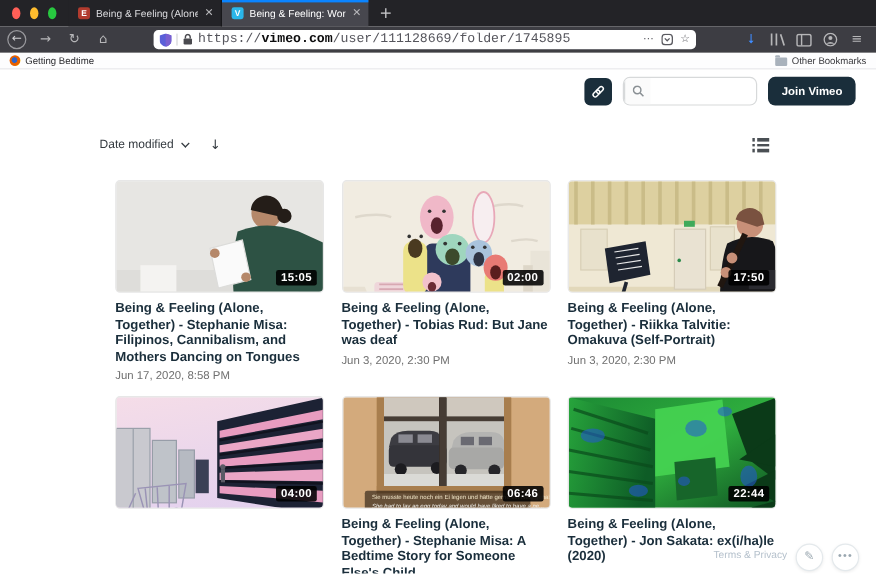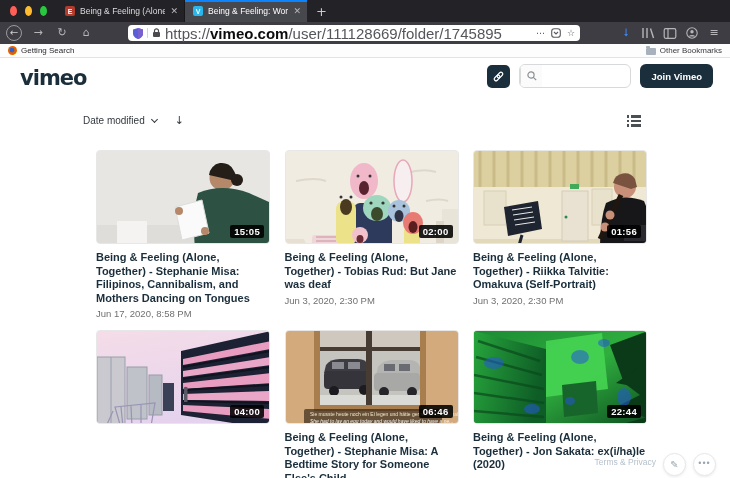--- a/index.html
+++ b/index.html
@@ -24,21 +24,21 @@
   .tab-close { color:#b8b8bb; font-size:9px; flex:none; }
   .newtab-btn { color:#c9c9cc; font-size:13px; padding:0 9px; height:22px; display:flex; align-items:center; }
 
   .navbar { height:22px; background:#3d3d43; display:flex; align-items:center; padding:0 6px; gap:4px; }
   .nav-ico { color:#b6b6b8; font-size:11px; width:20px; text-align:center; line-height:16px; flex:none; }
   .back-circle { width:16px; height:16px; border:1px solid #9a9a9e; border-radius:50%; color:#cfcfd2;
     font-size:10px; line-height:14px; text-align:center; margin-right:2px; flex:none; }
   .urlbar { width:452px; height:16px; background:#fff; border-radius:4px; display:flex; align-items:center;
     padding:0 5px; gap:4px; margin-left:28px; flex:none; }
   .url-sep { width:1px; height:10px; background:#d4d4d8; }
-  .url-text { font-size:15px; color:#55555c; white-space:nowrap; overflow:hidden; flex:1; }
+  .url-text { font-size:11px; color:#55555c; white-space:nowrap; overflow:hidden; flex:1;font-family:Liberation Mono, monospace; }
   .url-text b { color:#0c0c0d; font-weight:700; }
   .url-right { display:flex; gap:6px; align-items:center; color:#5a5a60; font-size:9px; }
   .nav-right { display:flex; align-items:center; gap:2px; margin-left:auto; }
   .dl-blue { color:#3f8cff; }
 
   .bookmarksbar { height:14px; background:#fdfdfe; border-bottom:1px solid #e3e3e6; display:flex;
     align-items:center; padding:0 8px; font-size:8px; color:#2a2a2e; }
   .ff-icon { width:9px; height:9px; border-radius:50%; margin-right:4px;
     background:radial-gradient(circle at 45% 45%, #2e64c8 0 30%, #e66000 38% 68%, #ffb400 72%); }
   .bm-right { margin-left:auto; display:flex; align-items:flex-end; gap:4px; color:#3a3a3e; }
@@ -149,29 +149,28 @@
       <circle cx="6" cy="6" r="5.2" fill="none" stroke="#b6b6b8" stroke-width="1.1"></circle>
       <circle cx="6" cy="4.7" r="1.7" fill="#b6b6b8"></circle>
       <path d="M2.6 9.4 a4 3 0 0 1 6.8 0" fill="#b6b6b8"></path>
     </svg>
     <span class="nav-ico icon-glyph">≡</span>
   </div>
 </div>
 
 <div class="bookmarksbar">
   <span class="ff-icon"></span>
-  <span>Getting Search</span>
+  <span>Getting Bedtime</span>
   <span class="bm-right">
     <span class="folder-ico"></span>
     <span>Other Bookmarks</span>
   </span>
 </div>
 
 <div class="page">
-  <div class="v-logo">vimeo</div>
 
   <div class="header-controls">
     <div class="link-btn">
       <svg width="13" height="13" viewBox="0 0 16 16">
         <g transform="rotate(-45 8 8)" fill="none" stroke="#fff" stroke-width="1.5">
           <rect x="1.5" y="5.8" width="8" height="4.4" rx="2.2"></rect>
           <rect x="6.5" y="5.8" width="8" height="4.4" rx="2.2"></rect>
         </g>
       </svg>
     </div>
@@ -307,21 +306,21 @@
             </g>
           <line x1="48" y1="84" x2="44" y2="98" stroke="#1e2430" stroke-width="3"></line>
           <circle cx="151" cy="36" r="11" fill="#c89078"></circle>
           <path d="M139 32 a12 12 0 0 1 22 -4 l2 8 -6 2 z" fill="#7a5240"></path>
           <path d="M132 52 Q150 42 170 50 L174 60 L174 98 L126 98 Q126 68 132 52 Z" fill="#17171a"></path>
           <line x1="147" y1="44" x2="126" y2="88" stroke="#201610" stroke-width="5"></line>
           <circle cx="136" cy="64" r="4.5" fill="#c89078"></circle>
           <circle cx="131" cy="76" r="4.5" fill="#c89078"></circle>
           <rect x="150" y="74" width="24" height="16" fill="#2a2a30"></rect>
         </svg>
-        <span class="dur">01:56</span>
+        <span class="dur">17:50</span>
       </div>
       <div class="vtitle">Being &amp; Feeling (Alone, Together) - Riikka Talvitie: Omakuva (Self-Portrait)</div>
       <div class="vdate">Jun 3, 2020, 2:30 PM</div>
     </div>
 
     <div class="card">
       <div class="thumb">
         <svg width="174" height="98" viewBox="0 0 174 98">
           <defs>
             <linearGradient id="smbg" x1="0" y1="0" x2="0.3" y2="1">

